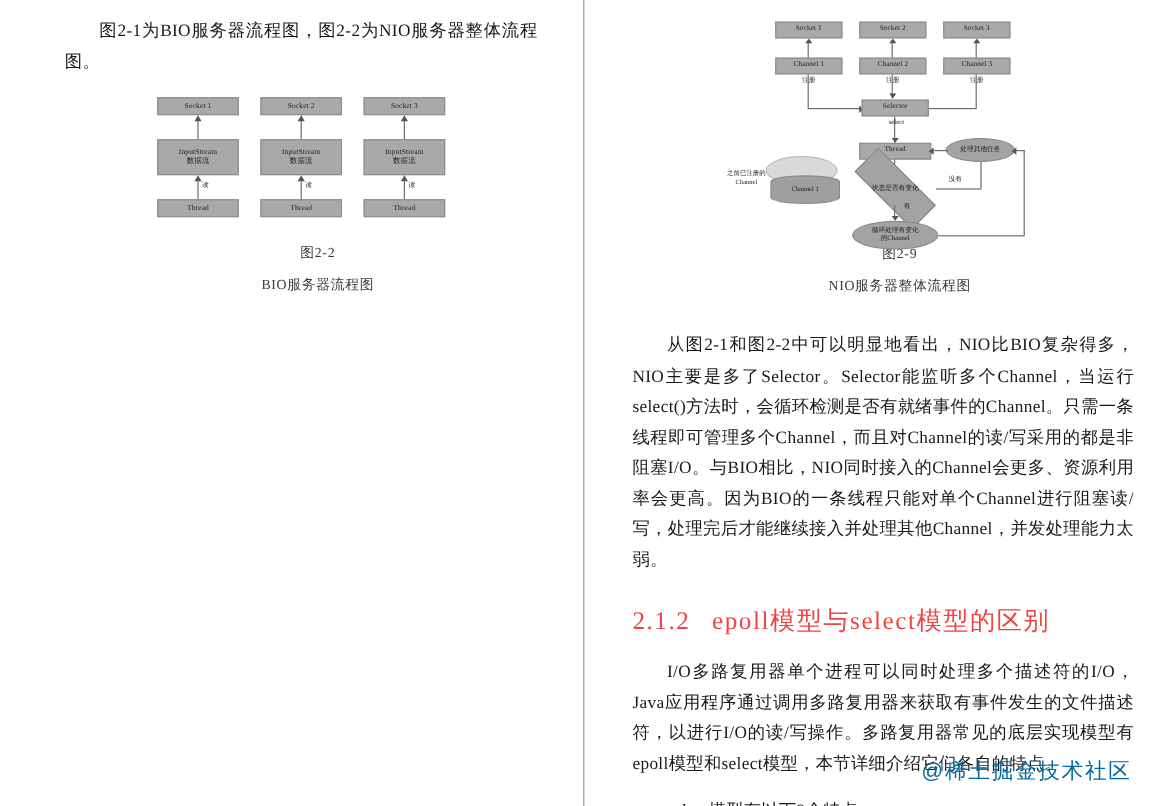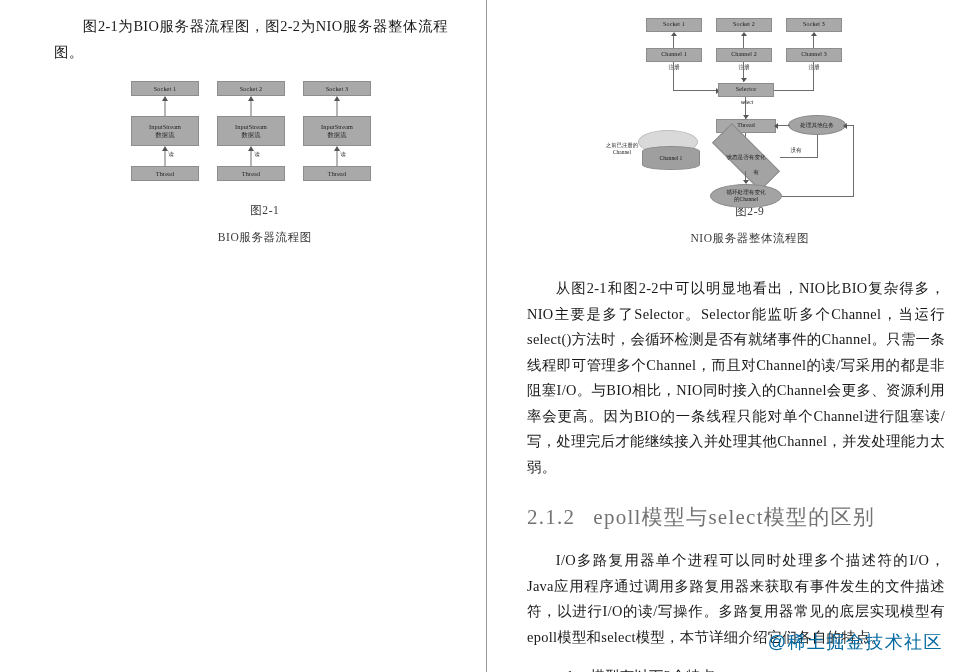--- a/index.html
+++ b/index.html
@@ -49,21 +49,21 @@
     letter-spacing: 0.02em;
     color: #181818;
   }
 
   h2.section-heading {
     margin: 22px 0 16px 0;
     font-size: 21px;
     line-height: 30px;
     font-weight: normal;
     letter-spacing: 0.06em;
-    color: #737373;
+    color: #ef4444;
     font-family: "Liberation Serif", "DejaVu Serif", serif;
   }
   h2.section-heading .num { margin-right: 18px; }
 
   
   .figure {
     margin: 16px 0 4px 0;
     text-align: center;
   }
   .figure-caption {
@@ -333,21 +333,21 @@
           <div class="arrow-up">
             <div class="shaft"></div>
             <div class="head"></div>
             <div class="edge-label">读</div>
           </div>
           <div class="node-box node-thread">Thread</div>
         </div>
 
       </div>
       <div class="figure-caption">
-        <span>图2-1</span>
+        <span>图2-2</span>
         <span class="cap-gap"></span>
         <span>BIO服务器流程图</span>
       </div>
     </div>
 
   </div>
 
   <div class="col-divider"></div>
 
   <div class="column col-right">

